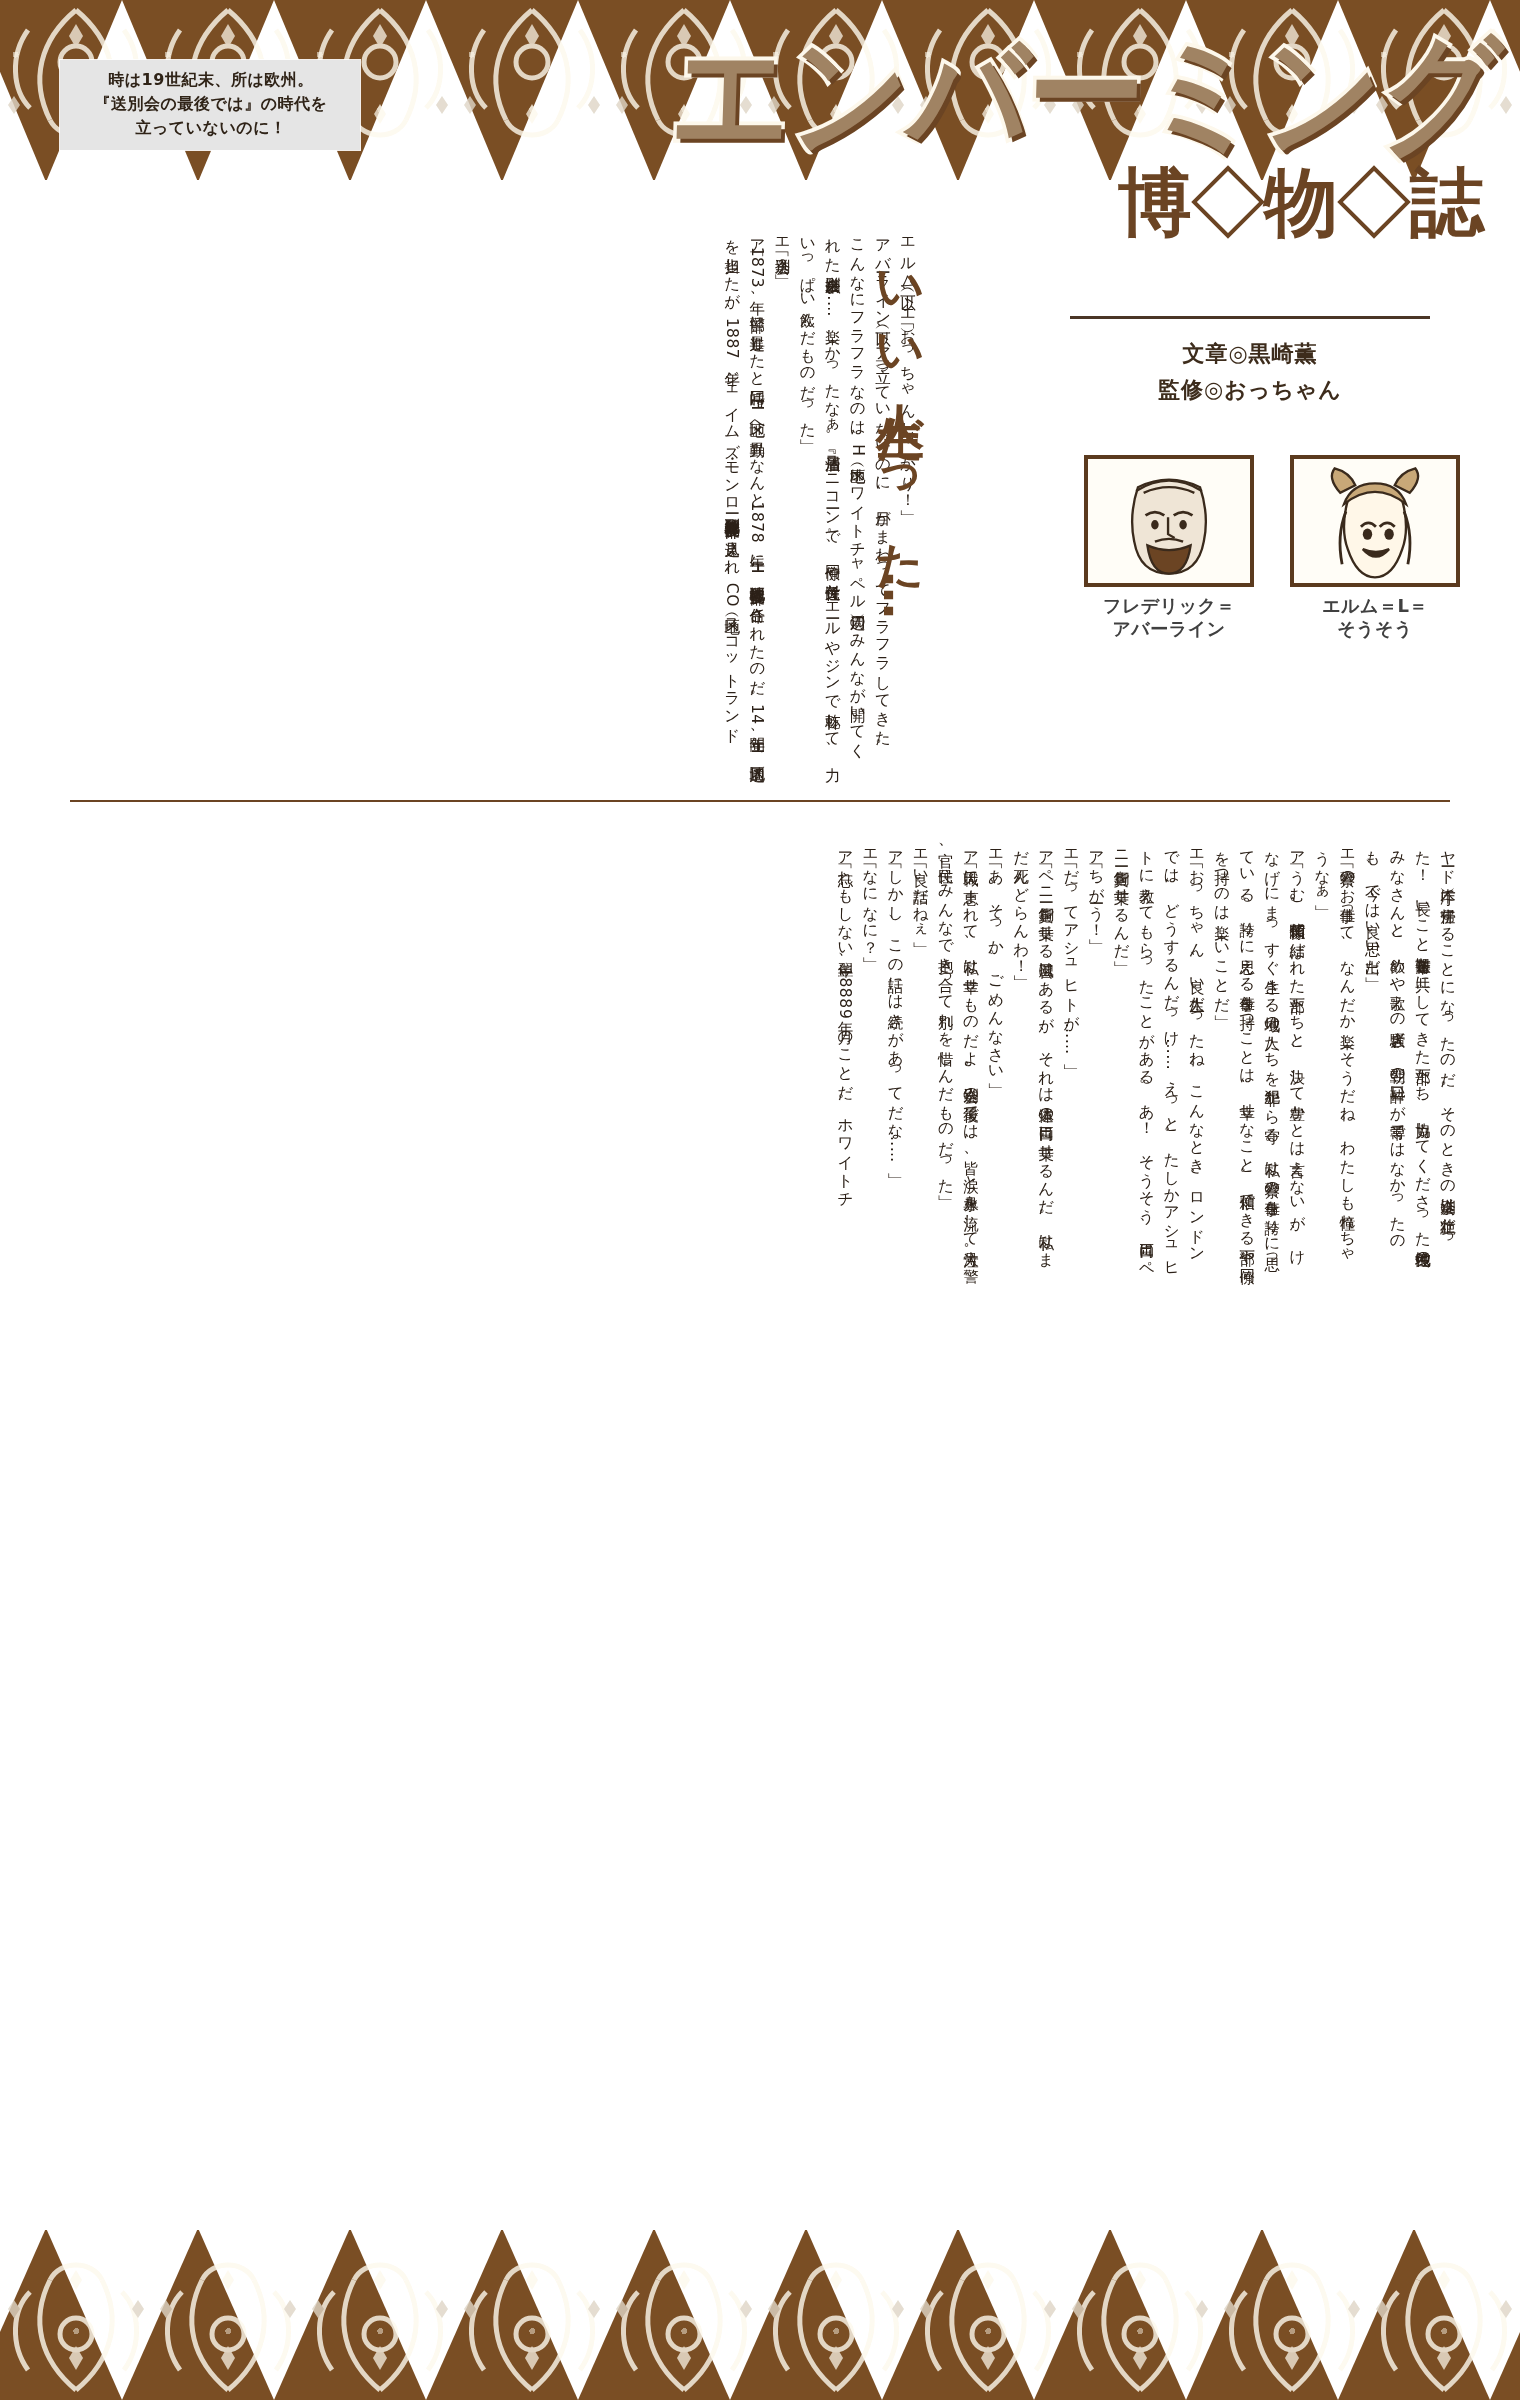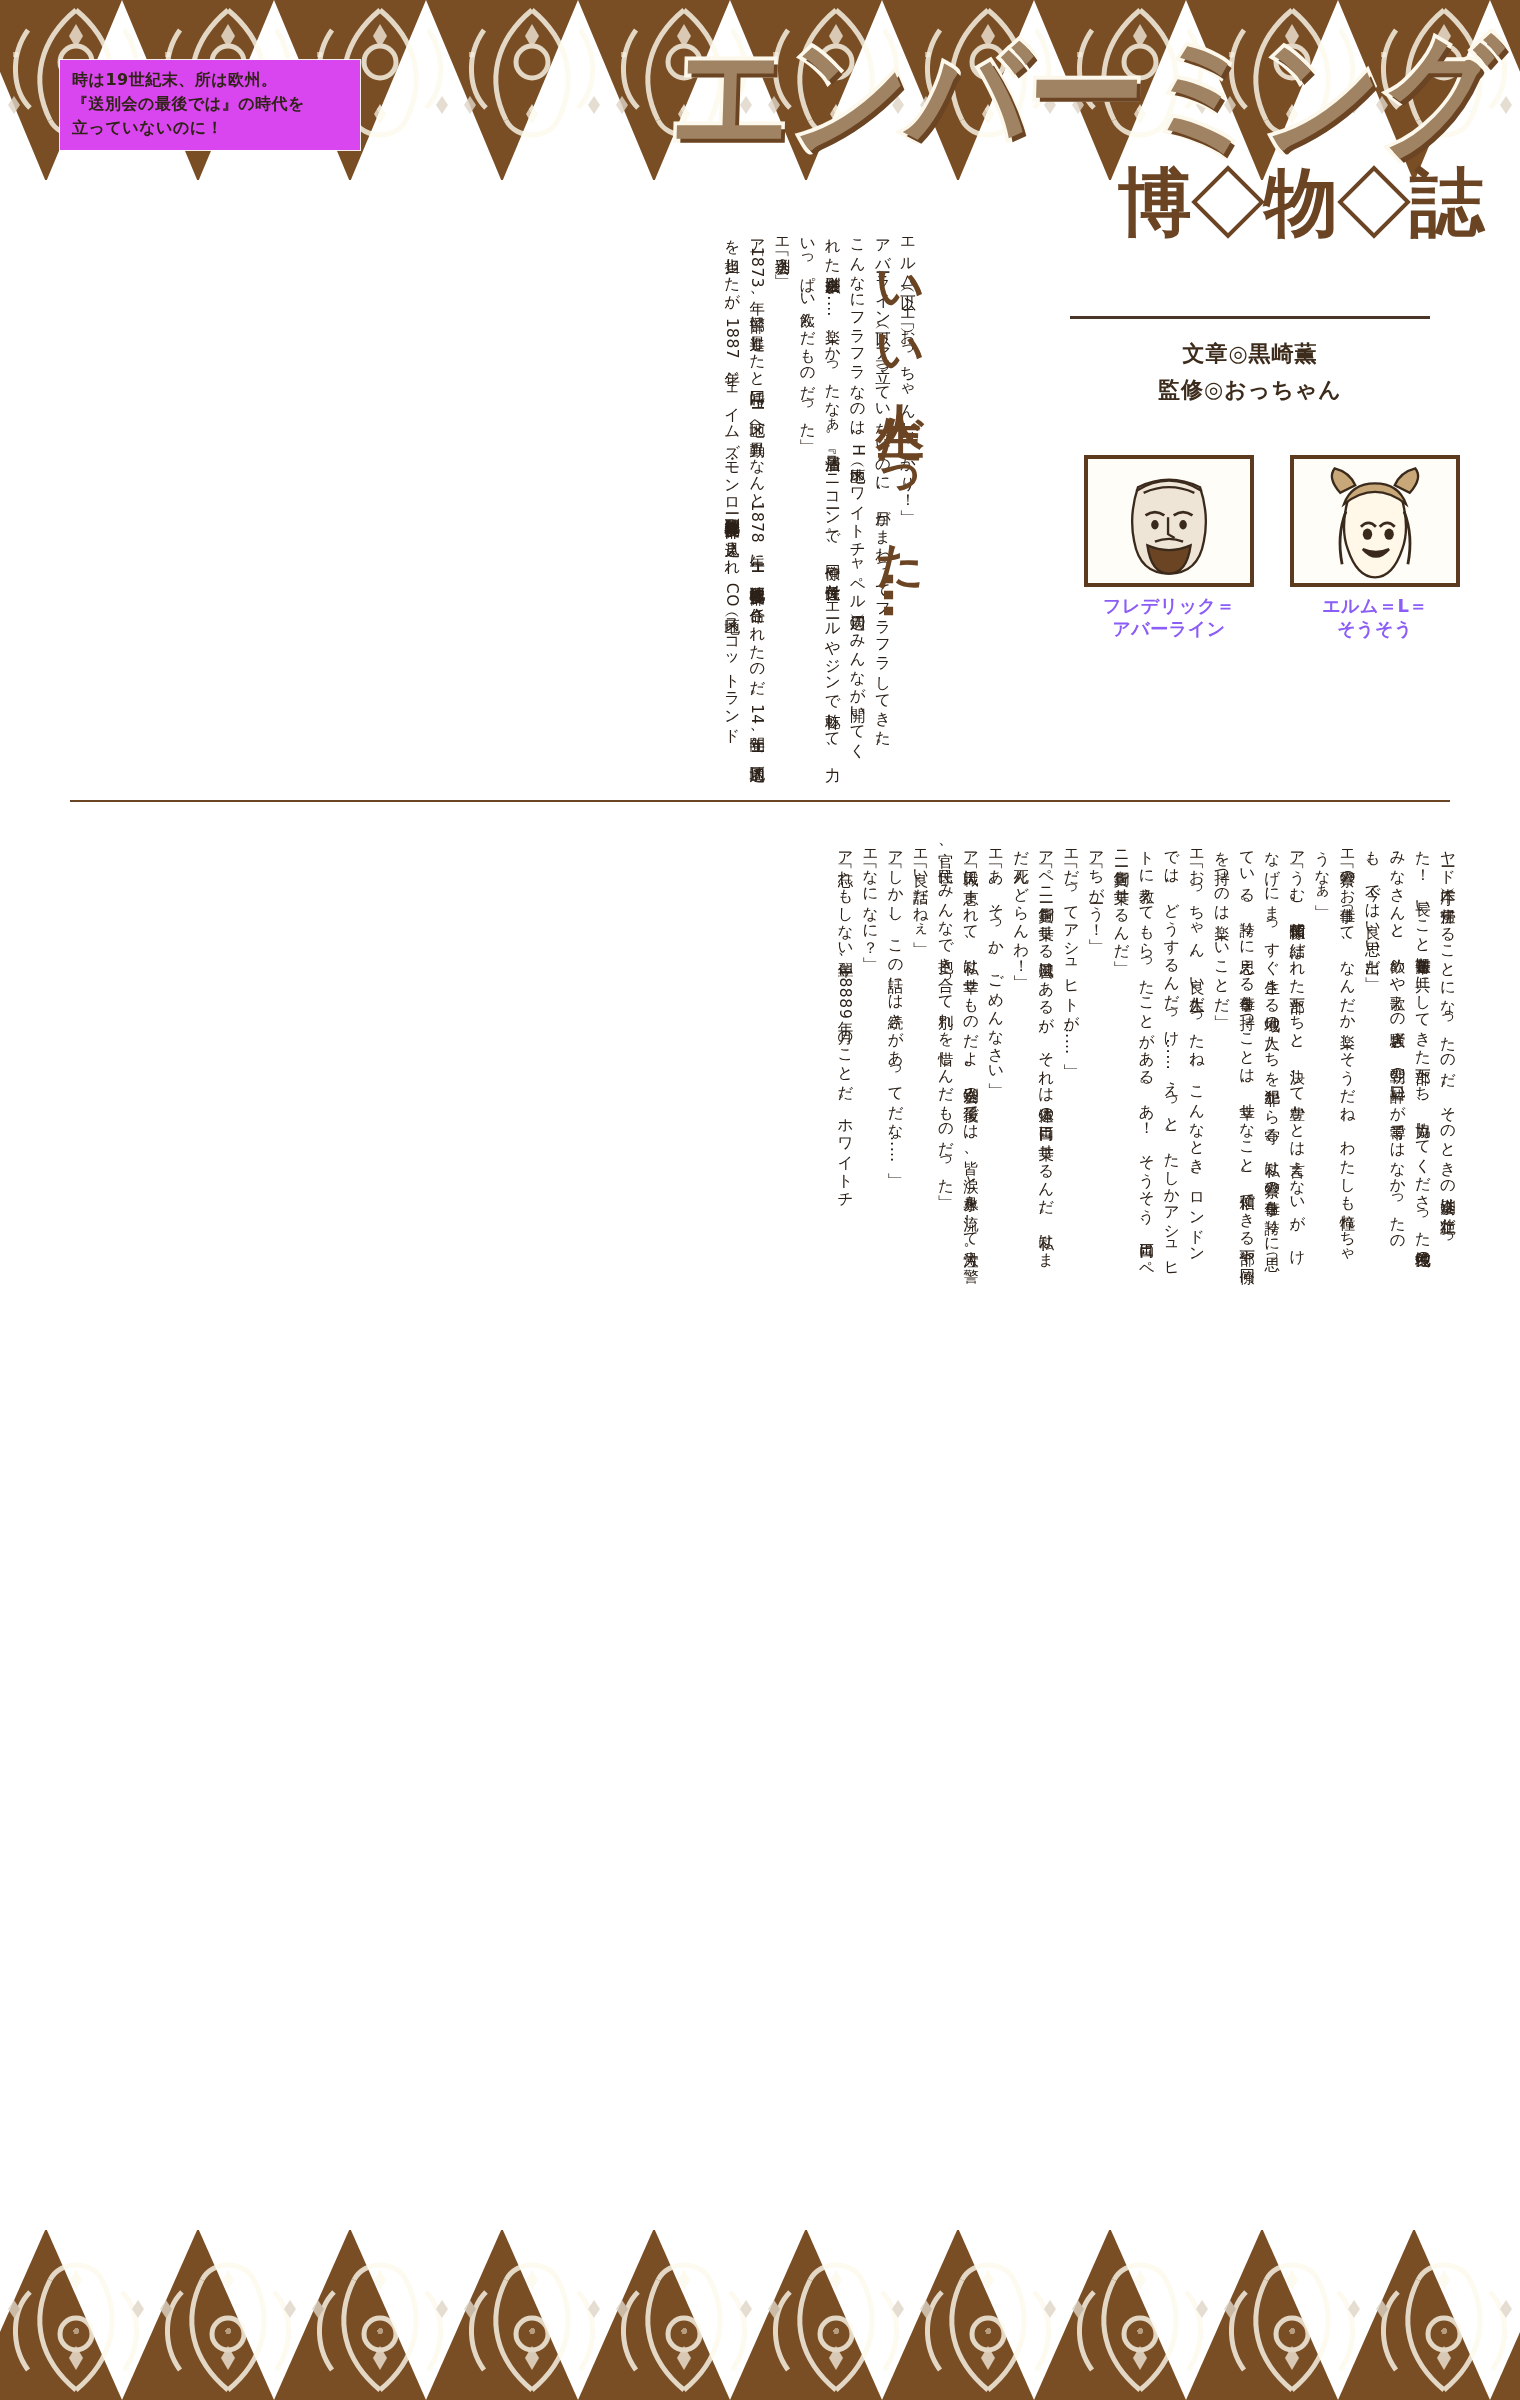--- a/index.html
+++ b/index.html
@@ -46,30 +46,31 @@
 
   .filigree{
     position:absolute;inset:0;
     opacity:.95;
     pointer-events:none;
   }
 
   
   .caption-box{
     position:absolute;left:60px;top:60px;width:300px;
-    background:#d946ef;
+    background:#e5e5e5;
     padding:8px 10px 10px 12px;
     box-sizing:border-box;
     line-height:1.5;
     font-size:16px;
     font-weight:700;
     color:#2f2317;
     letter-spacing:.5px;
     z-index:6;
     box-shadow:0 0 0 1px rgba(255,255,255,.9);
+    text-align:center;
   }
   .caption-box div{white-space:nowrap;}
 
   
   .logo-wrap{
     position:absolute;right:20px;top:10px;
     width:880px;height:170px;
     z-index:5;
     display:flex;align-items:center;justify-content:flex-end;
   }
@@ -138,21 +139,21 @@
   }
   .portrait{width:170px;text-align:center;}
   .frame{
     width:170px;height:132px;
     border:4px solid #5b3a1e;
     background:#fffdf7;
     box-sizing:border-box;
     position:relative;overflow:hidden;
   }
   .pname{
-    margin-top:8px;font-size:18px;font-weight:800;color:#8b5cf6;
+    margin-top:8px;font-size:18px;font-weight:800;color:#404040;
     line-height:1.25;letter-spacing:.5px;
   }
 
   
   .headline{
     position:absolute;right:595px;top:240px;
     writing-mode:vertical-rl;
     font-size:48px;font-weight:900;color:#6b4423;
     letter-spacing:8px;
     line-height:1;

